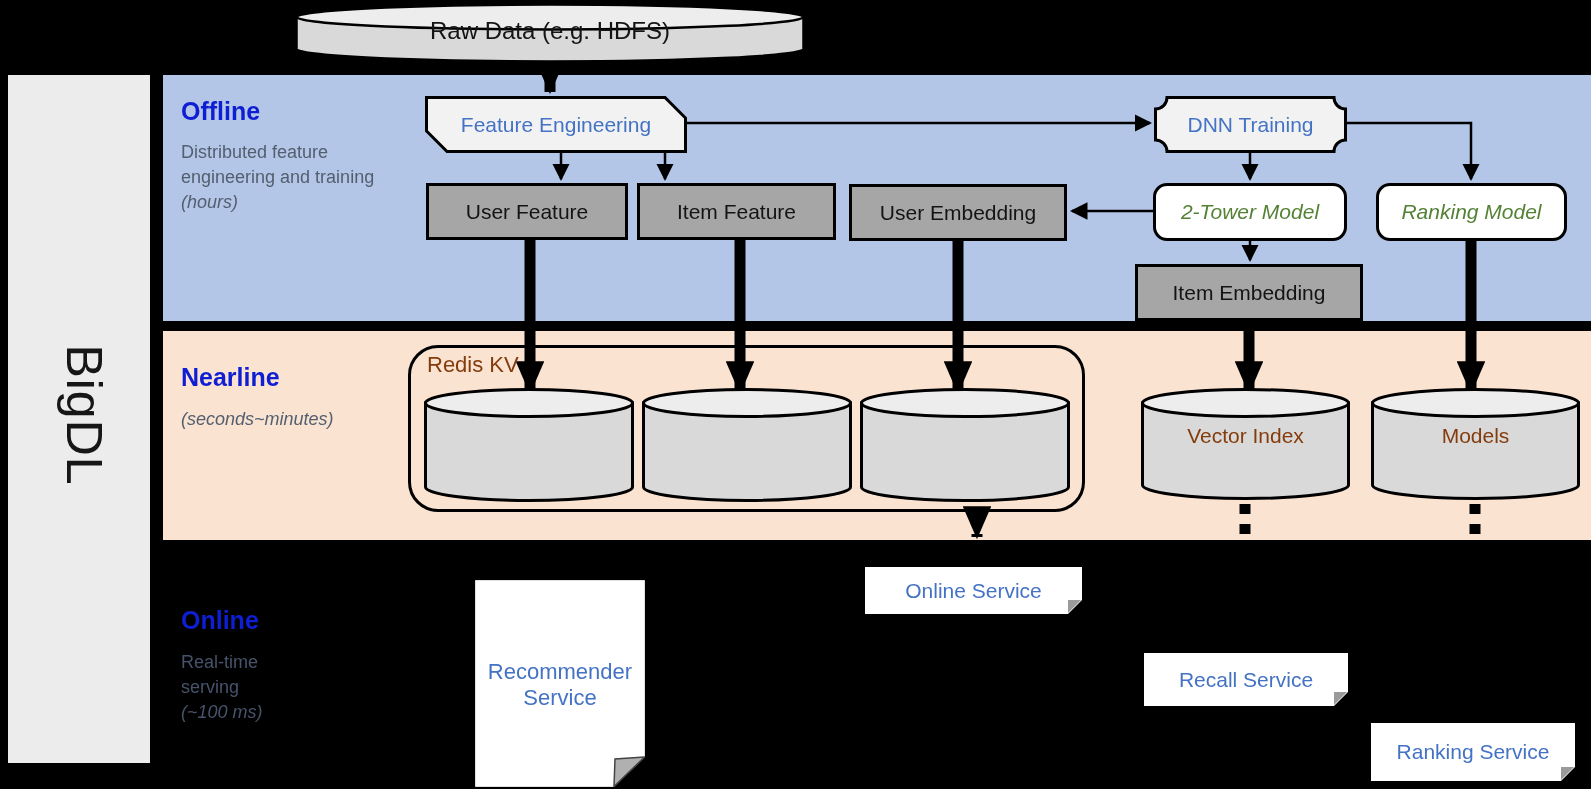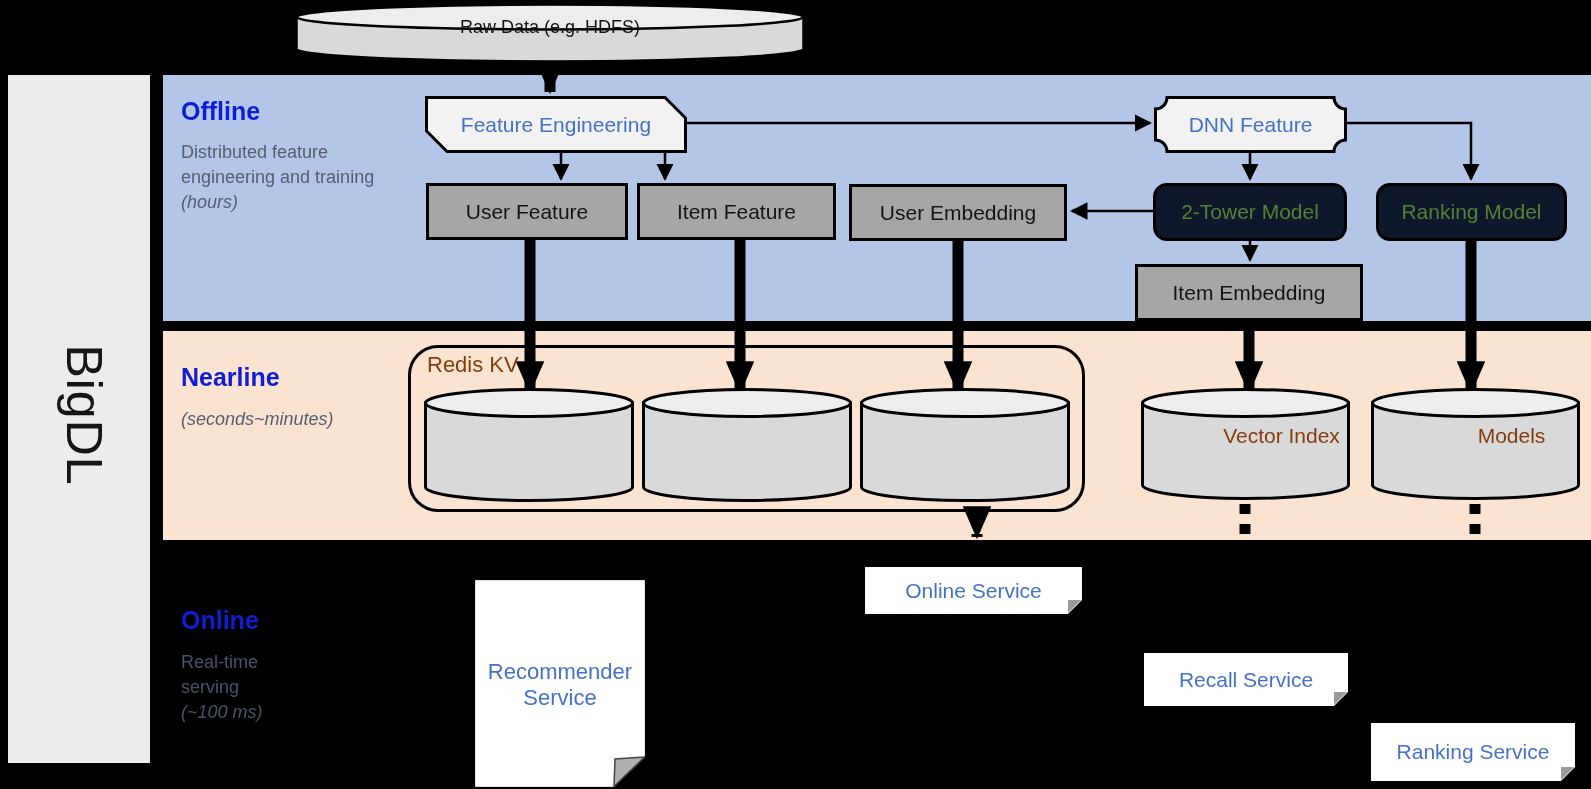--- a/index.html
+++ b/index.html
@@ -10,31 +10,31 @@
   .band.nearline{top:331px;height:209px;background:#fbe3d2;}
   .sidebar{position:absolute;left:8px;top:75px;width:142px;height:688px;background:#ececec;}
   .brand{position:absolute;left:76px;top:340px;transform:translate(-50%,-50%) rotate(90deg);
          font-size:50px;color:#161616;letter-spacing:1px;white-space:nowrap;}
   .seclabel{position:absolute;font-size:25px;font-weight:600;color:#0e1ed2;}
   .secdesc{position:absolute;font-size:18px;line-height:1.38;color:#535f6f;}
   .secdesc i{font-style:italic;}
   .node{position:absolute;display:flex;align-items:center;justify-content:center;
         font-size:21px;text-align:center;box-sizing:border-box;}
   .graybox{background:#a6a6a6;border:3px solid #000;color:#141414;}
-  .roundbox{background:#0f172a;border:3px solid #000;border-radius:14px;color:#548235;}
+  .roundbox{background:#ffffff;border:3px solid #000;border-radius:14px;color:#548235;font-style:italic;}
   .shapewrap{position:absolute;}
   .shapewrap svg{position:absolute;left:0;top:0;}
   .shapelabel{position:absolute;left:0;top:0;width:100%;height:100%;display:flex;
               align-items:center;justify-content:center;font-size:21px;color:#4472c4;}
   .rediskv{position:absolute;left:408px;top:345px;width:677px;height:167px;
            border:3px solid #000;border-radius:30px;box-sizing:border-box;}
   .redislabel{position:absolute;left:427px;top:352px;font-size:22px;color:#843c0c;}
   .cyl{position:absolute;}
   .cyl .cyl-label{position:absolute;left:0;top:32%;width:100%;text-align:center;
-                  font-size:21px;color:#843c0c;margin-left:36px;}
+                  font-size:21px;color:#843c0c;}
   .svc{position:absolute;background:#fff;display:flex;align-items:center;justify-content:center;
        font-size:21px;color:#4472c4;text-align:center;}
   .dogear{position:absolute;right:0;bottom:0;}
   .dogear .cut,.dogear .flap{position:absolute;right:0;bottom:0;width:0;height:0;}
   .dogear .cut{border-bottom:14px solid #000;border-left:14px solid transparent;}
   .dogear .flap{border-top:13px solid #9a9a9a;border-right:13px solid transparent;right:1px;bottom:1px;}
   .doc-label{position:absolute;left:0;top:60px;width:100%;height:90px;display:flex;
              align-items:center;justify-content:center;font-size:22px;color:#4472c4;text-align:center;}
   #connectors{position:absolute;left:0;top:0;pointer-events:none;}
 </style>
@@ -78,21 +78,21 @@
     <path d="M977,514 V537" stroke="#000" stroke-width="11" stroke-dasharray="11 9" marker-end="url(#arrT)"></path>
     <path d="M1245,504 V534" stroke="#000" stroke-width="11" stroke-dasharray="10 10"></path>
     <path d="M1475,504 V534" stroke="#000" stroke-width="11" stroke-dasharray="10 10"></path>
   </svg>
 
   <div class="cyl" style="left:295px;top:3px;width:510px;height:60px;">
     <svg width="510" height="60">
       <path d="M1.5,14 V46 A253.5,12.5 0 0 0 508.5,46 V14 Z" fill="#d9d9d9" stroke="#000" stroke-width="2.5"></path>
       <ellipse cx="255" cy="14" rx="253.5" ry="12.5" fill="#ededed" stroke="#000" stroke-width="2.5"></ellipse>
     </svg>
-    <div style="position:absolute;left:0;top:14px;width:100%;text-align:center;font-size:18px;color:#141414;">Raw Data (e.g. HDFS)</div>
+    <div style="position:absolute;left:0;top:14px;width:100%;text-align:center;font-size:24px;color:#141414;">Raw Data (e.g. HDFS)</div>
   </div>
 
   <div class="seclabel" style="left:181px;top:97px;">Offline</div>
   <div class="secdesc" style="left:181px;top:140px;width:195px;">
     <span>Distributed feature engineering and training</span>
     <i>(hours)</i>
   </div>
 
   <div class="seclabel" style="left:181px;top:363px;">Nearline</div>
   <div class="secdesc" style="left:181px;top:407px;width:260px;">
@@ -109,21 +109,21 @@
     <svg width="262" height="57">
       <path d="M1.5,1.5 H240 L260.5,22 V55.5 H22 L1.5,35 Z" fill="#f2f2f2" stroke="#000" stroke-width="3"></path>
     </svg>
     <div class="shapelabel">Feature Engineering</div>
   </div>
 
   <div class="shapewrap" style="left:1154px;top:96px;width:193px;height:57px;">
     <svg width="193" height="57">
       <path d="M13,1.5 L180,1.5 A11.5,11.5 0 0 0 191.5,13 L191.5,44 A11.5,11.5 0 0 0 180,55.5 L13,55.5 A11.5,11.5 0 0 0 1.5,44 L1.5,13 A11.5,11.5 0 0 0 13,1.5 Z" fill="#f2f2f2" stroke="#000" stroke-width="3"></path>
     </svg>
-    <div class="shapelabel">DNN Feature</div>
+    <div class="shapelabel">DNN Training</div>
   </div>
 
   <div class="node graybox" style="left:426px;top:183px;width:202px;height:57px;">User Feature</div>
   <div class="node graybox" style="left:637px;top:183px;width:199px;height:57px;">Item Feature</div>
   <div class="node graybox" style="left:849px;top:184px;width:218px;height:57px;">User Embedding</div>
   <div class="node roundbox" style="left:1153px;top:183px;width:194px;height:58px;">2-Tower Model</div>
   <div class="node roundbox" style="left:1376px;top:183px;width:191px;height:58px;">Ranking Model</div>
   <div class="node graybox" style="left:1135px;top:264px;width:228px;height:57px;">Item Embedding</div>
 
   <div class="rediskv"></div>

